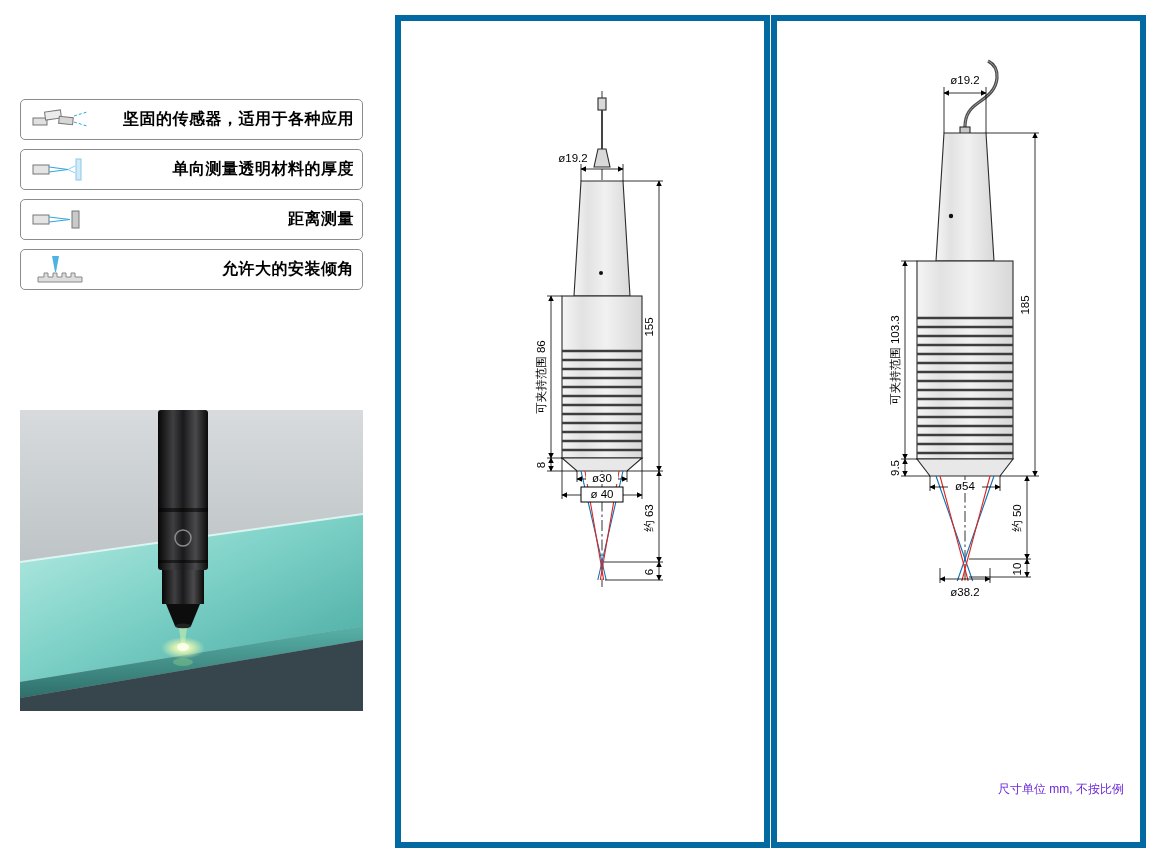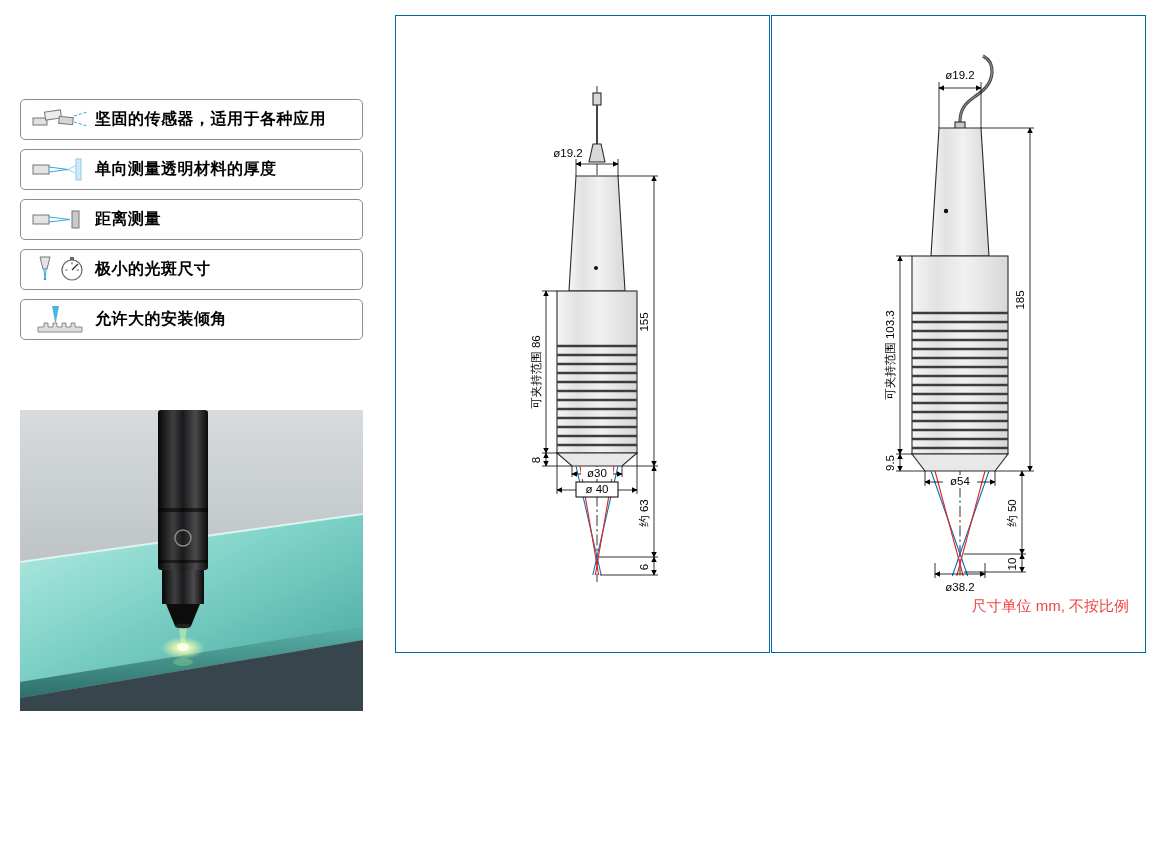--- a/index.html
+++ b/index.html
@@ -4,30 +4,30 @@
 <style>
   * { margin:0; padding:0; box-sizing:border-box; }
   html,body { background:#fff; }
   body {
     width:1150px; height:862px; position:relative; overflow:hidden;
     font-family:"Liberation Sans","DejaVu Sans",sans-serif; color:#000;
   }
   .features { position:absolute; left:20px; top:99px; width:343px;
     display:flex; flex-direction:column; gap:9px; }
   .feature { height:41px; border:1px solid #8c8c8c; border-radius:5px;
-    background:#fff; display:flex; align-items:center; padding:2px 8px 2px 6px; }
+    background:#fff; display:flex; align-items:center; padding:2px 8px 2px 6px;justify-content:space-between; }
   .ficon { flex:0 0 68px; height:34px; display:flex; align-items:center; justify-content:center; }
   .flabel { font-weight:bold; font-size:16px; letter-spacing:.5px; white-space:nowrap; }
   .photo { position:absolute; left:20px; top:410px; width:343px; height:301px; }
-  .panel { position:absolute; top:15px; width:375px; height:638px;
-    border:1px solid #0369a1; background:#fff; }
+  .panel { position:absolute; top:15px; width:375px; height:833px;
+    border:6px solid #0369a1; background:#fff; }
   .panel1 { left:395px; }
   .panel2 { left:771px; }
   .panel svg.drawing { position:absolute; left:0; top:0; }
-  .note { position:absolute; right:16px; bottom:36px; font-size:15px; color:#ef4444; }
+  .note { position:absolute; right:16px; bottom:44px; font-size:12px; color:#6d28d9; }
   svg text { font-family:"Liberation Sans","DejaVu Sans",sans-serif; font-size:11.5px; fill:#000; }
   .outline { stroke:#2b2b2b; stroke-width:1.1; }
   .dim { stroke:#000; stroke-width:.8; fill:none; }
   .thread { stroke:#3d3d3d; stroke-width:2.4; }
   .center { stroke:#000; stroke-width:.8; stroke-dasharray:11 3 2.5 3; fill:none; }
   .beamB { stroke:#0a6fb8; stroke-width:1.1; }
   .beamR { stroke:#e0231c; stroke-width:1.1; }
 </style>
 </head>
 <body>
@@ -66,37 +66,20 @@
       <svg width="58" height="30" viewBox="0 0 58 30">
         <rect x="1" y="10" width="16" height="9" fill="#e4e4e4" stroke="#777"></rect>
         <line x1="17" y1="12" x2="38" y2="14.5" stroke="#2fa6de"></line>
         <line x1="17" y1="17" x2="38" y2="14.5" stroke="#2fa6de"></line>
         <rect x="40" y="6" width="7" height="17" fill="#c9c9c9" stroke="#777"></rect>
       </svg>
     </span>
     <span class="flabel">距离测量</span>
   </div>
 
-  <div class="feature">
-    <span class="ficon">
-      <svg width="58" height="30" viewBox="0 0 58 30">
-        <polygon points="8,2 18,2 15,14 11,14" fill="#e4e4e4" stroke="#777"></polygon>
-        <line x1="11.8" y1="14" x2="13" y2="23" stroke="#2fa6de"></line>
-        <line x1="14.2" y1="14" x2="13" y2="23" stroke="#2fa6de"></line>
-        <circle cx="13" cy="24" r="1.3" fill="#2fa6de"></circle>
-        <circle cx="40" cy="15" r="10" fill="#fff" stroke="#666" stroke-width="1.2"></circle>
-        <rect x="38" y="2" width="4" height="3" fill="#666"></rect>
-        <line x1="40" y1="15" x2="46" y2="9" stroke="#333" stroke-width="1.2"></line>
-        <line x1="40" y1="7" x2="40" y2="9.5" stroke="#666"></line>
-        <line x1="33" y1="15" x2="35.5" y2="15" stroke="#666"></line>
-        <line x1="44.5" y1="15" x2="47" y2="15" stroke="#666"></line>
-      </svg>
-    </span>
-    <span class="flabel">极小的光斑尺寸</span>
-  </div>
 
   <div class="feature">
     <span class="ficon">
       <svg width="58" height="30" viewBox="0 0 58 30">
         <polygon points="20,1 27,1 24,17 23,17" fill="#2fa6de" opacity=".85"></polygon>
         <path d="M6,27 V22 h6 v-4 h4 v4 h5 v-4 h4 v4 h5 v-4 h4 v4 h5 v-4 h4 v4 h7 V27 Z" fill="#ddd" stroke="#888"></path>
       </svg>
     </span>
     <span class="flabel">允许大的安装倾角</span>
   </div>

